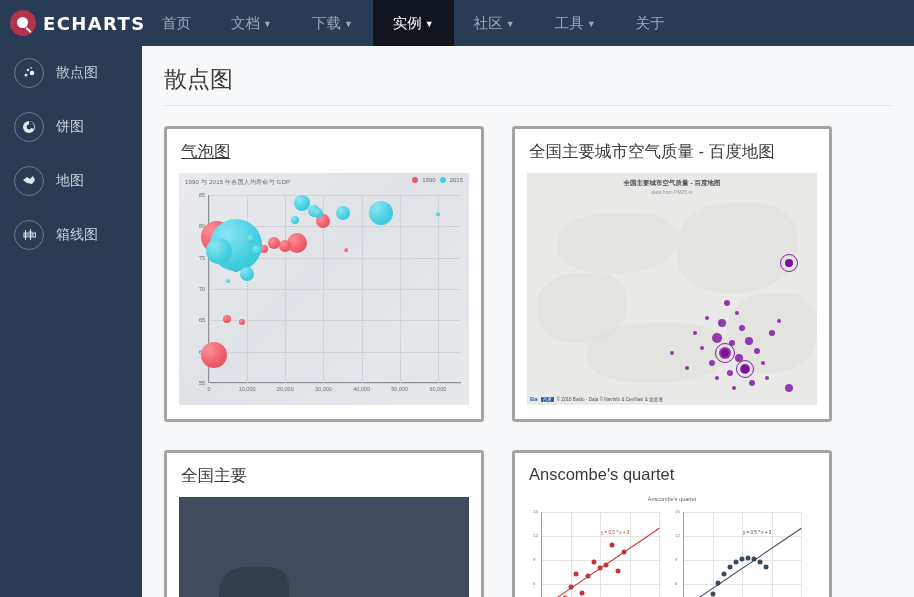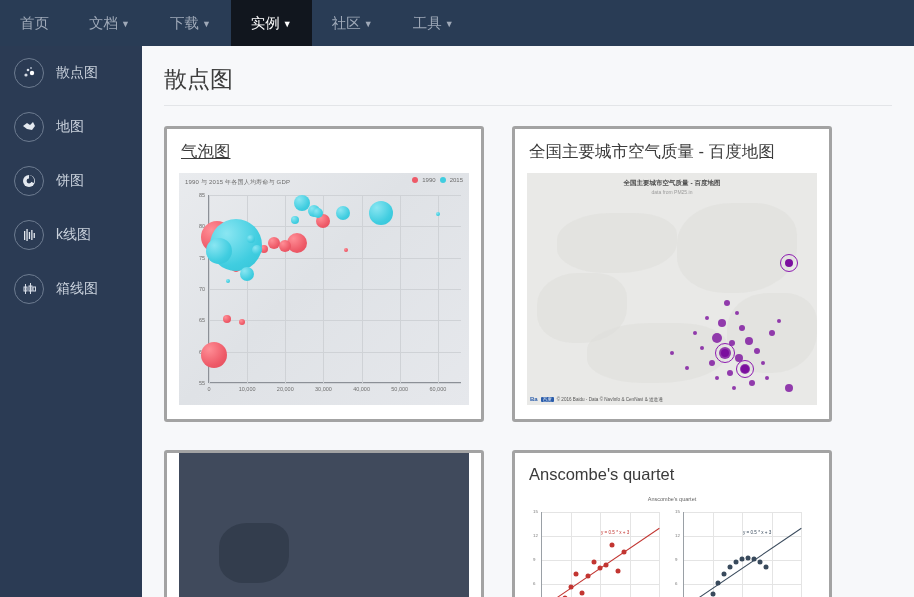--- a/index.html
+++ b/index.html
@@ -87,20 +87,24 @@
   .ans-line { position:absolute; height:1px; transform-origin:0 50%; }
   .ans-eq { position:absolute; font-size:4.6px; white-space:nowrap; }
   .ans-tick { position:absolute; font-size:4.4px; color:#777; }
 </style>
 </head>
 <body>
 
 <div id="app">
 
   <div class="topbar">
+    <div class="brand">
+      <div class="logo-mark"></div>
+      <div class="logo-text">ECHARTS</div>
+    </div>
     <div class="nav" id="nav-root">
         <div class="nav-item">
           <span>首页</span>
         </div>
         <div class="nav-item">
           <span>文档</span>
           <span class="caret">▼</span>
         </div>
         <div class="nav-item">
           <span>下载</span>
@@ -110,65 +114,56 @@
           <span>实例</span>
           <span class="caret">▼</span>
         </div>
         <div class="nav-item">
           <span>社区</span>
           <span class="caret">▼</span>
         </div>
         <div class="nav-item">
           <span>工具</span>
           <span class="caret">▼</span>
+        </div>
+        <div class="nav-item">
+          <span>关于</span>
         </div>
       </div>
   </div>
 
   <div class="sidebar" id="sidebar-root">
       <div class="side-item">
         <div class="side-icon">
           <svg width="20" height="20" viewBox="0 0 20 20">
             <circle cx="9" cy="7" r="1.3" fill="#d6dce6"></circle>
             <circle cx="13" cy="10" r="2.2" fill="#fff"></circle>
             <circle cx="7" cy="12" r="1.6" fill="#d6dce6"></circle>
             <circle cx="12" cy="5" r="1" fill="#aab4c4"></circle>
           </svg>
         </div>
         <div class="side-label">散点图</div>
       </div>
       <div class="side-item">
         <div class="side-icon">
           <svg width="20" height="20" viewBox="0 0 20 20">
-            <path d="M4 9 L8 6 L11 8 L14 5 L16 9 L13 13 L8 12 Z" fill="#e3e8ef"></path>
-          </svg>
-        </div>
-        <div class="side-label">地图</div>
-      </div>
-      <div class="side-item">
-        <div class="side-icon">
-          <svg width="20" height="20" viewBox="0 0 20 20">
             <circle cx="10" cy="10" r="6" fill="#e3e8ef"></circle>
             <path d="M10 10 L10 4 A6 6 0 0 1 15 12 Z" fill="#2b3b54"></path>
             <circle cx="10" cy="10" r="2.4" fill="#2b3b54"></circle>
           </svg>
         </div>
         <div class="side-label">饼图</div>
       </div>
       <div class="side-item">
         <div class="side-icon">
           <svg width="20" height="20" viewBox="0 0 20 20">
-            <rect x="5" y="6" width="1.3" height="9" fill="#e3e8ef"></rect>
-            <rect x="7.4" y="4" width="1.3" height="12" fill="#e3e8ef"></rect>
-            <rect x="9.8" y="7" width="1.3" height="7" fill="#e3e8ef"></rect>
-            <rect x="12.2" y="5" width="1.3" height="10" fill="#e3e8ef"></rect>
-            <rect x="14.6" y="8" width="1.3" height="5" fill="#e3e8ef"></rect>
+            <path d="M4 9 L8 6 L11 8 L14 5 L16 9 L13 13 L8 12 Z" fill="#e3e8ef"></path>
           </svg>
         </div>
-        <div class="side-label">k线图</div>
+        <div class="side-label">地图</div>
       </div>
       <div class="side-item">
         <div class="side-icon">
           <svg width="20" height="20" viewBox="0 0 20 20">
             <rect x="5" y="8" width="3" height="4" fill="none" stroke="#d6dce6"></rect>
             <line x1="6.5" y1="5" x2="6.5" y2="15" stroke="#d6dce6"></line>
             <rect x="10" y="7" width="3" height="5" fill="none" stroke="#d6dce6"></rect>
             <line x1="11.5" y1="4" x2="11.5" y2="15" stroke="#d6dce6"></line>
             <rect x="14" y="8" width="2.5" height="4" fill="none" stroke="#d6dce6"></rect>
           </svg>
@@ -308,20 +303,23 @@
               <div class="mdot" style="left: 262px; top: 90px; width: 8px; height: 8px;"></div>
               <div class="mring" style="left: 198px; top: 180px; width: 20px; height: 20px;"></div>
               <div class="mdot" style="left: 198px; top: 180px; width: 8px; height: 8px;"></div>
               <div class="mring" style="left: 218px; top: 196px; width: 18px; height: 18px;"></div>
               <div class="mdot" style="left: 218px; top: 196px; width: 8px; height: 8px;"></div>
             </div>
         </div>
       </div>
 
       <div class="card">
+        <div class="card-title">
+          <span class="lnk">全国主要</span>
+        </div>
         <div class="thumb">
           <div class="darkmap">
             <div class="shape" style="left:40px;top:70px;width:70px;height:60px;"></div>
 
           </div>
         </div>
       </div>
 
       <div class="card">
         <div class="card-title">

